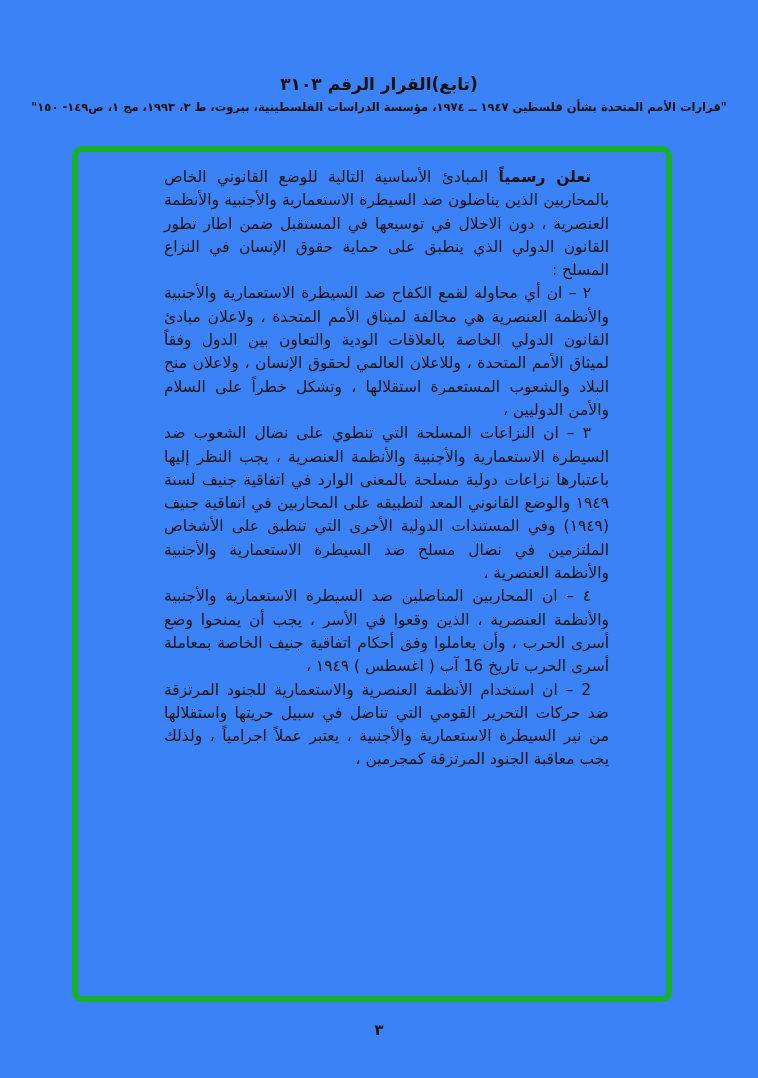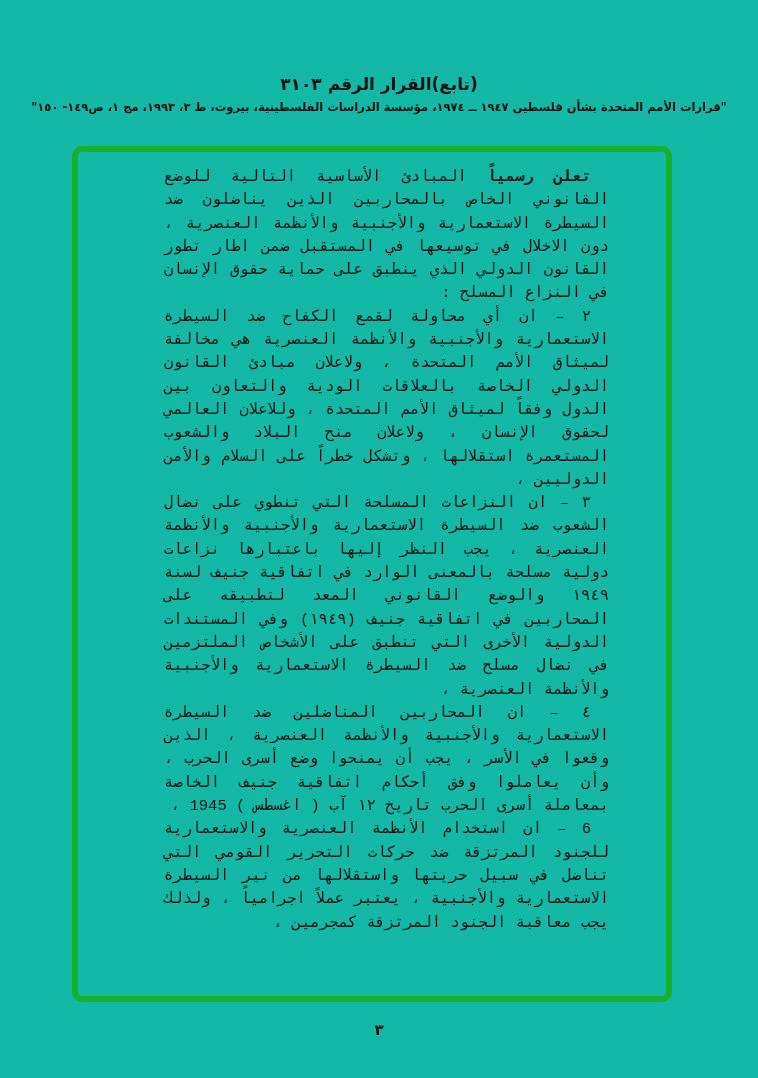--- a/index.html
+++ b/index.html
@@ -4,21 +4,21 @@
 <style>
   html, body {
     margin: 0;
     padding: 0;
     background: #ffffff;
   }
   .page {
     position: relative;
     width: 758px;
     height: 1078px;
-    background: #14b8a6;
+    background: #3b82f6;
     font-family: "DejaVu Sans", sans-serif;
     color: #151515;
     overflow: hidden;
   }
   .doc-title {
     position: absolute;
     top: 74px;
     left: 0;
     right: 0;
     text-align: center;
@@ -59,21 +59,20 @@
     direction: rtl;
     text-align: justify;
     font-size: 15.5px;
     line-height: 23.3px;
     color: #141414;
   }
   .body-text p {
     margin: 0;
     padding: 0;
     text-indent: 18px;
-    font-family: Liberation Mono, monospace;
   }
   .intro-lead {
     font-weight: bold;
   }
   .page-number {
     position: absolute;
     top: 1021px;
     left: 0;
     right: 0;
     text-align: center;
@@ -91,19 +90,19 @@
   <div class="doc-title">(تابع)القرار الرقم ٣١٠٣</div>
 
   <div class="doc-citation">"قرارات الأمم المتحدة بشأن فلسطين ١٩٤٧ ــ ١٩٧٤، مؤسسة الدراسات الفلسطينية، بيروت، ط ٣، ١٩٩٣، مج ١، ص١٤٩- ١٥٠"</div>
 
   <div class="highlight-frame" style="border-color: rgb(23, 176, 44);"></div>
 
   <div class="body-text">
     <p><span class="intro-lead">تعلن رسمياً</span><span> المبادئ الأساسية التالية للوضع القانوني الخاص بالمحاربين الذين يناضلون ضد السيطرة الاستعمارية والأجنبية والأنظمة العنصرية ، دون الاخلال في توسيعها في المستقبل ضمن اطار تطور القانون الدولي الذي ينطبق على حماية حقوق الإنسان في النزاع المسلح :</span></p>
     <p>٢ – ان أي محاولة لقمع الكفاح ضد السيطرة الاستعمارية والأجنبية والأنظمة العنصرية هي مخالفة لميثاق الأمم المتحدة ، ولاعلان مبادئ القانون الدولي الخاصة بالعلاقات الودية والتعاون بين الدول وفقاً لميثاق الأمم المتحدة ، وللاعلان العالمي لحقوق الإنسان ، ولاعلان منح البلاد والشعوب المستعمرة استقلالها ، وتشكل خطراً على السلام والأمن الدوليين ،</p>
     <p>٣ – ان النزاعات المسلحة التي تنطوي على نضال الشعوب ضد السيطرة الاستعمارية والأجنبية والأنظمة العنصرية ، يجب النظر إليها باعتبارها نزاعات دولية مسلحة بالمعنى الوارد في اتفاقية جنيف لسنة ١٩٤٩ والوضع القانوني المعد لتطبيقه على المحاربين في اتفاقية جنيف (١٩٤٩) وفي المستندات الدولية الأخرى التي تنطبق على الأشخاص الملتزمين في نضال مسلح ضد السيطرة الاستعمارية والأجنبية والأنظمة العنصرية ،</p>
-    <p>٤ – ان المحاربين المناضلين ضد السيطرة الاستعمارية والأجنبية والأنظمة العنصرية ، الذين وقعوا في الأسر ، يجب أن يمنحوا وضع أسرى الحرب ، وأن يعاملوا وفق أحكام اتفاقية جنيف الخاصة بمعاملة أسرى الحرب تاريخ ١٢ آب ( اغسطس ) 1945 ،</p>
-    <p>6 – ان استخدام الأنظمة العنصرية والاستعمارية للجنود المرتزقة ضد حركات التحرير القومي التي تناضل في سبيل حريتها واستقلالها من نير السيطرة الاستعمارية والأجنبية ، يعتبر عملاً اجرامياً ، ولذلك يجب معاقبة الجنود المرتزقة كمجرمين ،</p>
+    <p>٤ – ان المحاربين المناضلين ضد السيطرة الاستعمارية والأجنبية والأنظمة العنصرية ، الذين وقعوا في الأسر ، يجب أن يمنحوا وضع أسرى الحرب ، وأن يعاملوا وفق أحكام اتفاقية جنيف الخاصة بمعاملة أسرى الحرب تاريخ 16 آب ( اغسطس ) ١٩٤٩ ،</p>
+    <p>2 – ان استخدام الأنظمة العنصرية والاستعمارية للجنود المرتزقة ضد حركات التحرير القومي التي تناضل في سبيل حريتها واستقلالها من نير السيطرة الاستعمارية والأجنبية ، يعتبر عملاً اجرامياً ، ولذلك يجب معاقبة الجنود المرتزقة كمجرمين ،</p>
   </div>
 
   <div class="page-number">٣</div>
 
 </div>
 
 </body></html>

